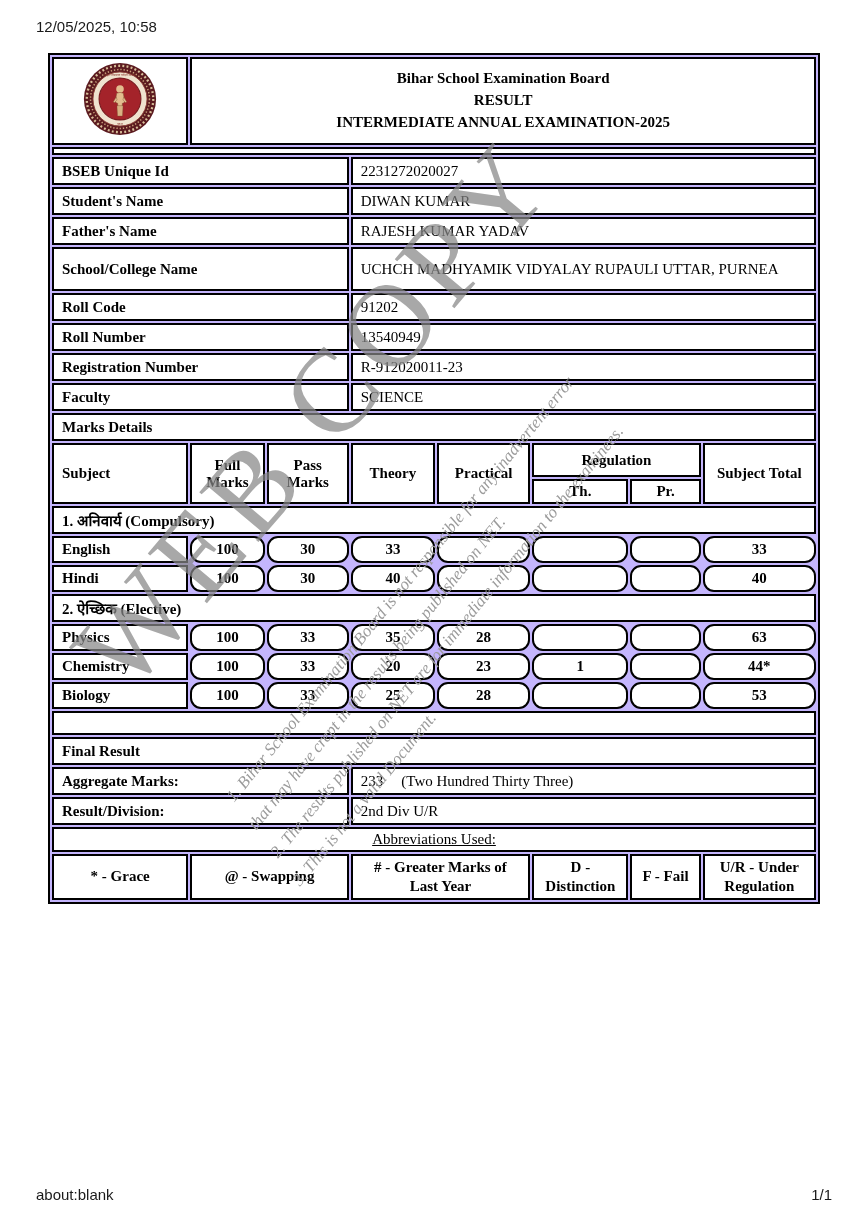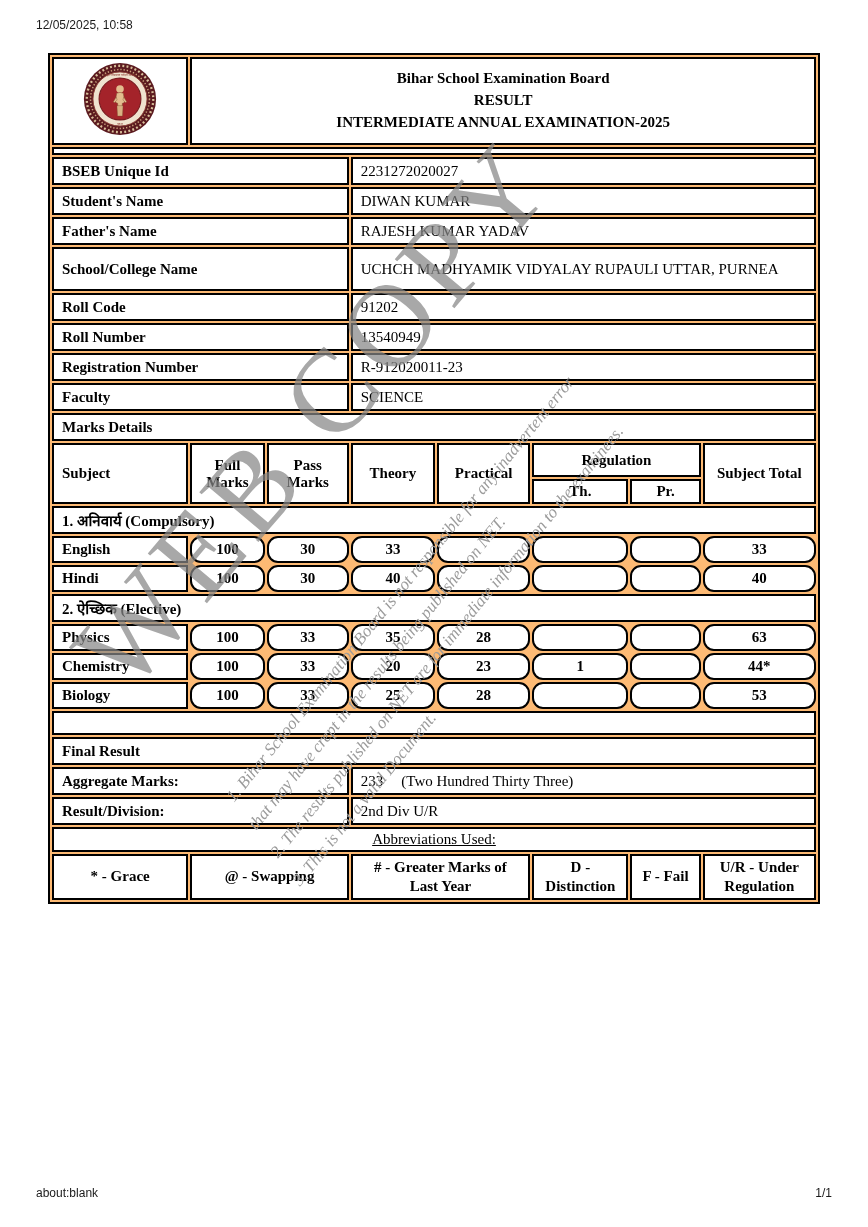--- a/index.html
+++ b/index.html
@@ -3,30 +3,30 @@
 <meta charset="utf-8">
 <style>
   * { margin: 0; padding: 0; box-sizing: border-box; }
   html, body { background: #fff; }
   body { font-family: "Liberation Serif", "DejaVu Serif", serif; color: #000; }
   #page {
     position: relative; width: 868px; height: 1227px; background: #fff;
     overflow: hidden; margin: 0 auto;
   }
   
-  .print-meta { font-family: "Liberation Sans", "DejaVu Sans", sans-serif; font-size: 12px; color: #1a1a1a; }
+  .print-meta { font-family: "Liberation Sans", "DejaVu Sans", sans-serif; font-size: 15px; color: #1a1a1a; }
   #timestamp { position: absolute; left: 36px; top: 18px; }
   #footer-left { position: absolute; left: 36px; top: 1186px; }
   #footer-right { position: absolute; right: 36px; top: 1186px; }
 
   
   #doc-table {
     position: absolute; left: 48px; top: 53px; width: 772px;
     border-collapse: separate; border-spacing: 2px;
-    border: 2px solid #000; background: #fdba74;
+    border: 2px solid #000; background: #c4b5fd;
   }
   #doc-table td { border: 2px solid #000; padding: 2px 8px; font-size: 15px; vertical-align: middle; background: #fff; }
   td.label { font-weight: bold; }
   td.value { }
   td.num { text-align: center; padding: 2px 4px; border-radius: 11px; }
   tr.spacer td { height: 4px; padding: 0; }
   tr.gap td { height: 24px; }
 
   #logo-cell { text-align: center; padding: 2px; }
   #title-cell { text-align: center; font-weight: bold; font-size: 16px; line-height: 1.45; padding: 6px 4px; }

